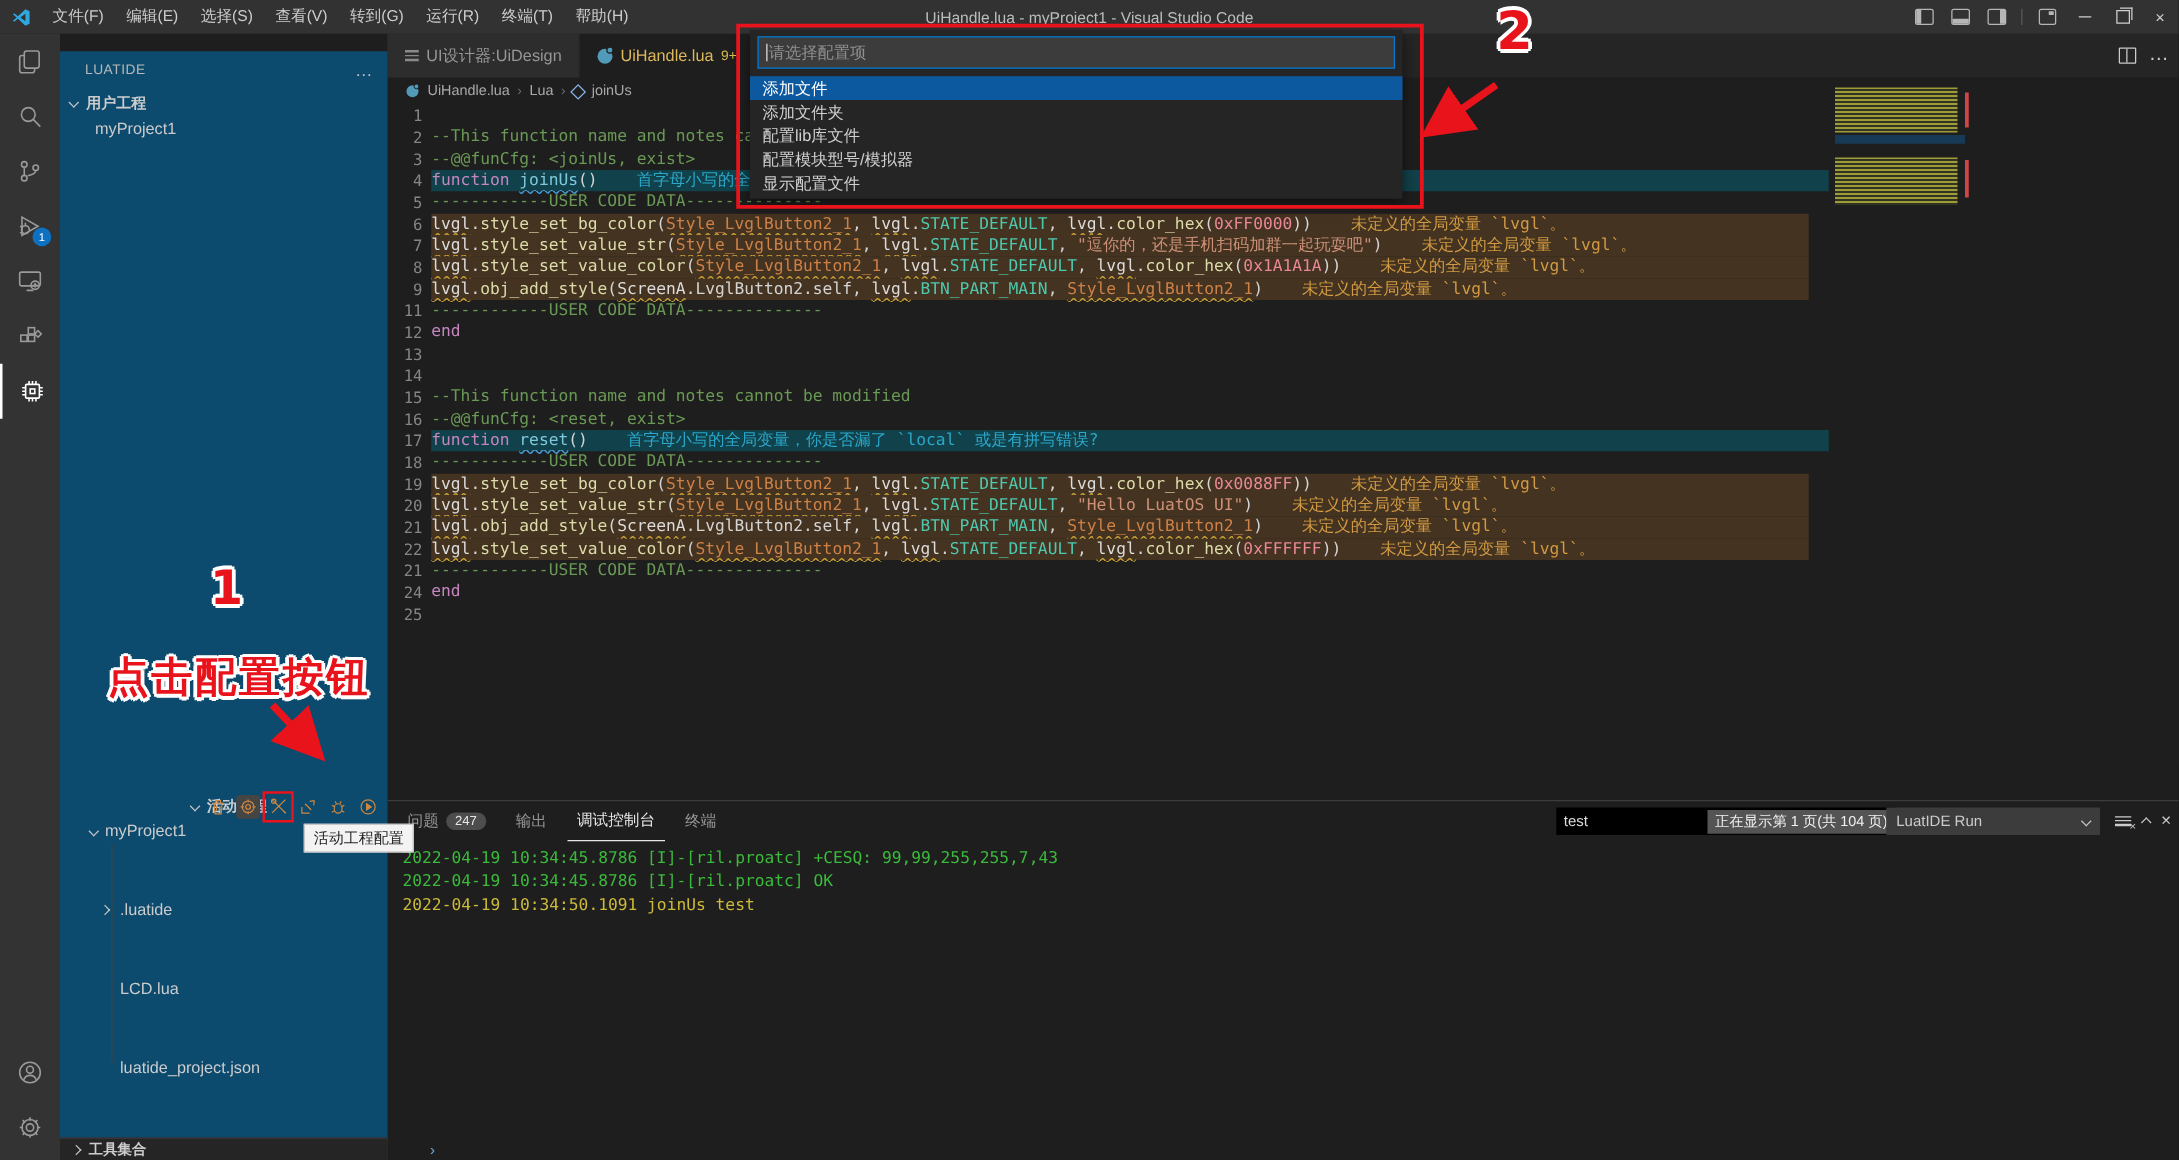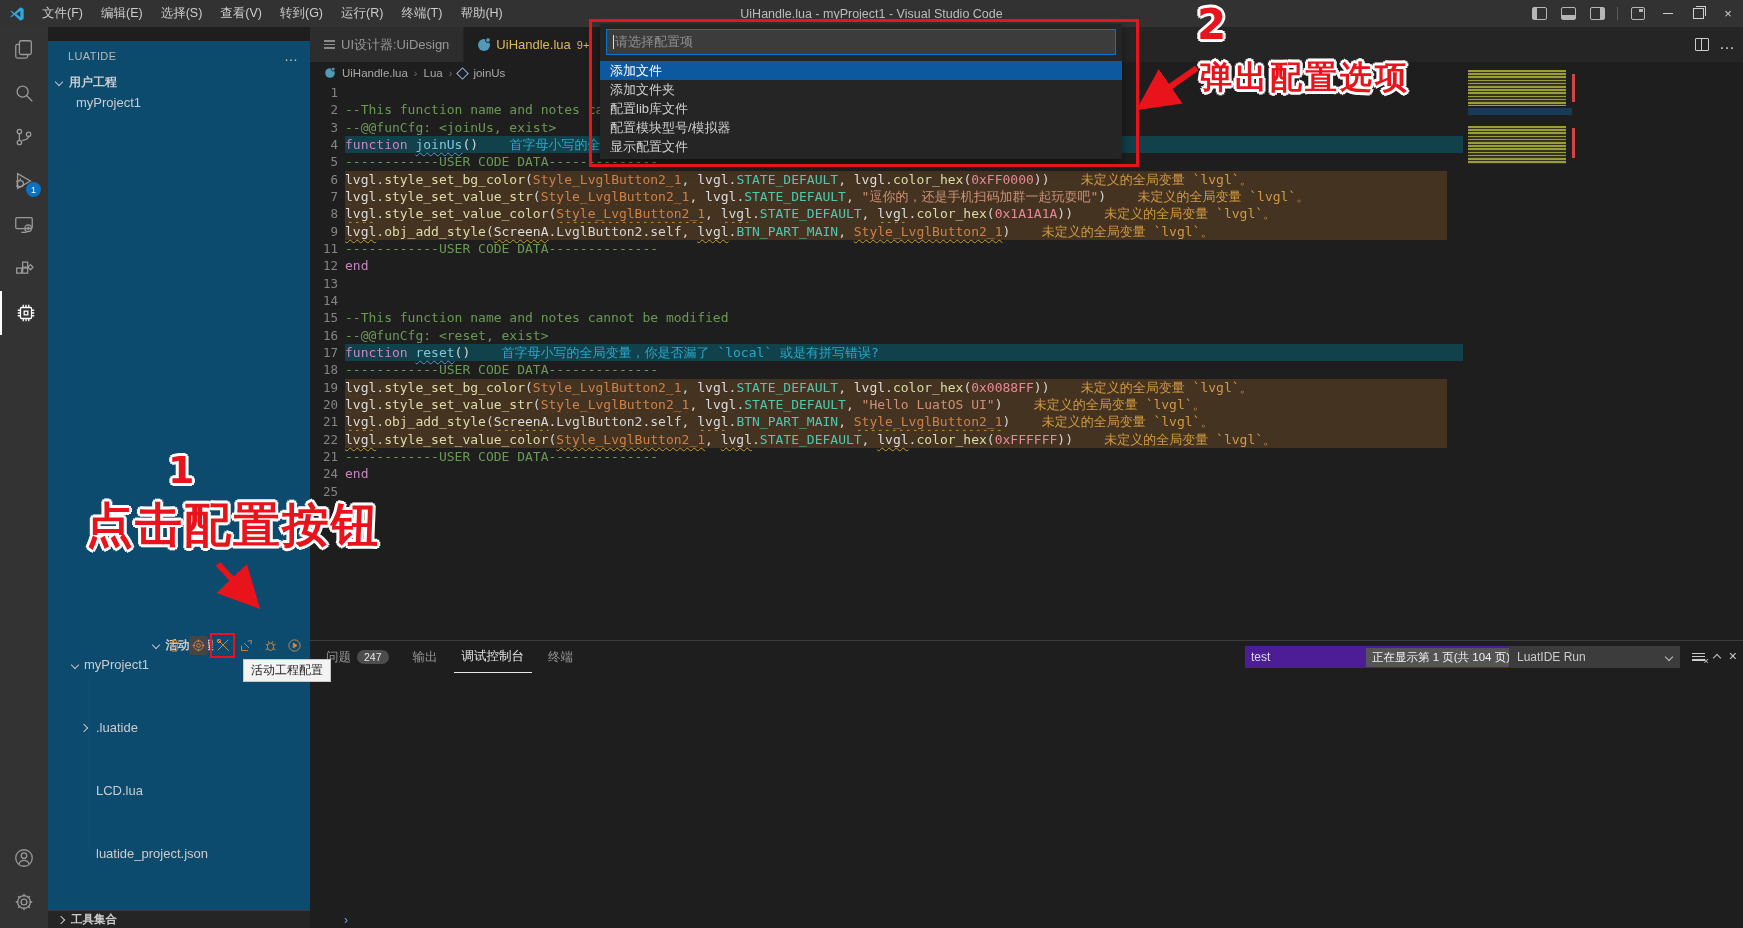--- a/index.html
+++ b/index.html
@@ -111,37 +111,37 @@
 
   
   #panel{position:absolute;left:310px;right:0;top:640px;bottom:0;background:#1e1e1e;border-top:1px solid #3c3c3c;z-index:4;}
   #panel-tabs{display:flex;align-items:center;gap:8px;height:32px;padding-left:8px;}
   .ptab{display:flex;align-items:center;gap:6px;padding:0 8px;height:31px;font-size:12.5px;color:#969696;}
   .ptab.active{color:#e7e7e7;border-bottom:1.5px solid #e7e7e7;}
   .ptab .pbadge{background:#4d4d4d;color:#e6e6e6;font-size:10.5px;border-radius:9px;padding:1px 7px;}
   #logs{padding:4px 0 0 12px;font-family:"DejaVu Sans Mono","Liberation Mono",monospace;font-size:13px;}
   .log-line{height:19px;line-height:19px;white-space:pre;}
   .log-green{color:#3bba3b;} .log-yellow{color:#cdb93a;}
-  #find-widget{position:absolute;right:225px;top:5px;width:273px;height:22px;background:#4c1d95;display:flex;align-items:center;}
+  #find-widget{position:absolute;right:225px;top:5px;width:273px;height:22px;background:#000000;display:flex;align-items:center;}
   #find-input{flex:1;background:transparent;border:none;outline:none;color:#dddddd;font-size:12px;padding:0 6px;width:90px;font-family:"Liberation Sans",sans-serif;}
   #find-count{background:#545454;color:#f0f0f0;font-size:11.5px;padding:2px 6px;margin-right:2px;white-space:nowrap;}
   #console-select{position:absolute;right:63px;top:5px;width:155px;height:22px;background:#3c3c3c;color:#cccccc;font-size:12px;display:flex;align-items:center;justify-content:space-between;padding:0 8px;}
   #panel-icons{position:absolute;right:6px;top:7px;display:flex;align-items:center;gap:9px;color:#cccccc;}
   .clear-ico{position:relative;width:13px;height:11px;}
   .clear-ico i{display:block;height:1.4px;background:#cccccc;margin:2px 0;}
   .clear-ico:after{content:"×";position:absolute;right:-4px;bottom:-4px;font-size:9px;color:#cccccc;}
   #repl-row{position:absolute;left:0;right:0;bottom:0;height:16px;display:flex;align-items:center;padding-left:34px;}
 
   
   .callout{position:absolute;color:#e9131c;font-weight:bold;z-index:80;font-family:"DejaVu Sans",sans-serif;
     text-shadow:3px 0 0 #fff,-3px 0 0 #fff,0 3px 0 #fff,0 -3px 0 #fff,2px 2px 0 #fff,-2px -2px 0 #fff,2px -2px 0 #fff,-2px 2px 0 #fff;}
   #step2-num{left:1197px;top:0px;font-size:42px;}
   #step2-text{left:1200px;top:56px;font-size:32px;letter-spacing:3px;white-space:nowrap;}
   #step1-num{left:168px;top:448px;font-size:38px;}
-  #step1-text{left:86px;top:494px;font-size:47px;letter-spacing:2px;white-space:nowrap;}
+  #step1-text{left:86px;top:520px;font-size:33px;letter-spacing:2px;white-space:nowrap;}
   .arrow-svg{position:absolute;z-index:80;overflow:visible;}
 </style>
 </head>
 <body>
 
 <div id="app">
 
   <div id="titlebar">
     <svg id="vscode-logo" viewBox="0 0 24 24">
         <path fill="#2fa8e0" d="M17 2 8 10.5 3.5 7 2 8l4.5 4L2 16l1.5 1L8 13.5 17 22l5-2.5v-15L17 2zm0 5.5v9L11 12l6-4.5z"></path>
@@ -394,20 +394,25 @@
         <span class="ptab">
           <span>输出</span>
         </span>
         <span class="ptab active">
           <span>调试控制台</span>
         </span>
         <span class="ptab">
           <span>终端</span>
         </span>
       </div>
+    <div id="logs">
+        <div class="log-line log-green">2022-04-19 10:34:45.8786 [I]-[ril.proatc] +CESQ: 99,99,255,255,7,43</div>
+        <div class="log-line log-green">2022-04-19 10:34:45.8786 [I]-[ril.proatc] OK</div>
+        <div class="log-line log-yellow">2022-04-19 10:34:50.1091 joinUs test</div>
+      </div>
     <div id="find-widget">
       <input id="find-input" value="test" style="">
       <span id="find-count">正在显示第 1 页(共 104 页)</span>
     </div>
     <div id="console-select">
       <span>LuatIDE Run</span>
       <span class="chev down"></span>
     </div>
     <div id="panel-icons">
       <span class="clear-ico">
@@ -432,21 +437,20 @@
         <div class="qp-item selected">添加文件</div>
         <div class="qp-item">添加文件夹</div>
         <div class="qp-item">配置lib库文件</div>
         <div class="qp-item">配置模块型号/模拟器</div>
         <div class="qp-item">显示配置文件</div>
       </div>
   </div>
   <div id="qp-frame"></div>
 
   <div class="callout" id="step2-num">2</div>
-  <div class="callout" id="step2-text">弹出配置选项</div>
   <div class="callout" id="step1-num">1</div>
   <div class="callout" id="step1-text">点击配置按钮</div>
 
   <svg class="arrow-svg" style="left:1135px;top:58px;" width="80" height="55">
     <defs>
         <marker id="ah1" markerWidth="7" markerHeight="7" refX="4" refY="3.5" orient="auto">
           <path d="M0 0L7 3.5L0 7z" fill="#e9131c"></path>
         </marker>
       </defs>
     <line x1="62" y1="10" x2="16" y2="42" stroke="#e9131c" stroke-width="6" marker-end="url(#ah1)"></line>

